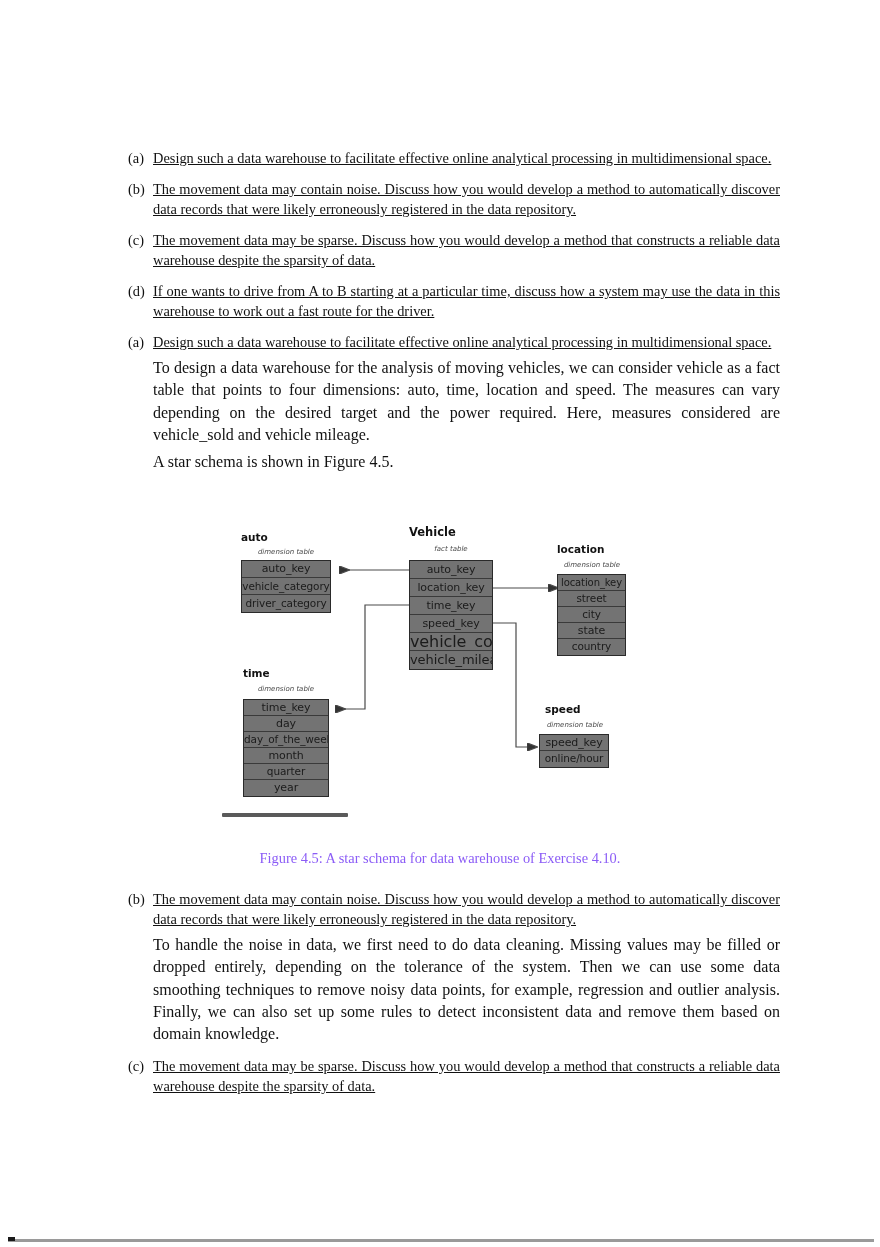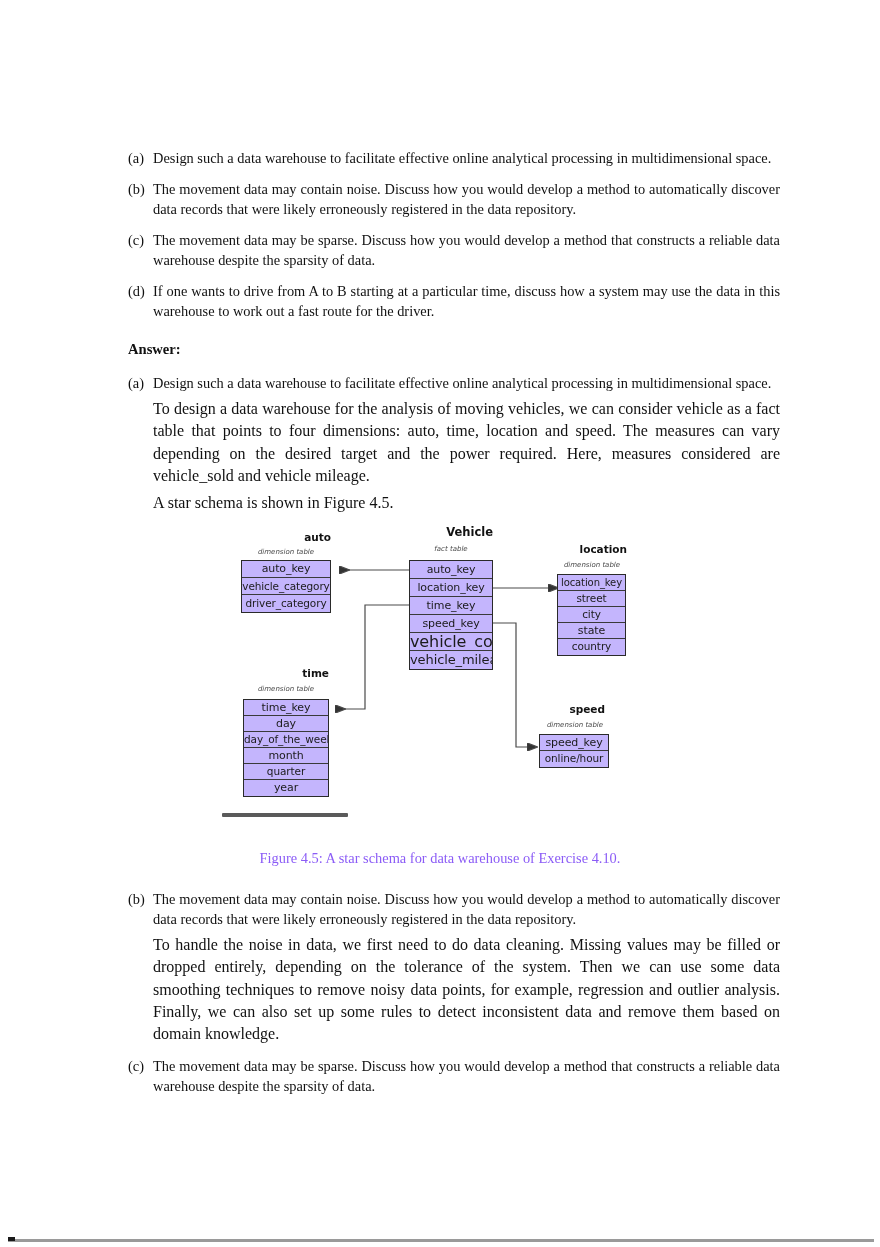--- a/index.html
+++ b/index.html
@@ -41,21 +41,21 @@
     text-justify: inter-word;
   }
   .item .label {
     position: absolute;
     left: 0;
     top: 0;
     width: 24px;
     text-align: left;
     font-size: 14.4px;
   }
-  .item .body { display: block; }
+  .item .body { display: block; text-decoration: underline; }
 
   .para {
     margin-top: 5px;
     font-size: 16px;
     line-height: 1.39;
     text-align: justify;
     text-justify: inter-word;
   }
 
   .answer-head {
@@ -76,21 +76,21 @@
   .fig-canvas {
     position: absolute;
     left: 0; top: 0;
     width: 880px;
     height: 320px;
   }
 
   .tbl {
     position: absolute;
     box-sizing: border-box;
-    background: #c4b5fd;
+    background: #737373;
     border: 1.4px solid #2a2a2a;
   }
   .tbl .row {
     box-sizing: border-box;
     text-align: center;
     font-family: "DejaVu Sans", "Liberation Sans", sans-serif;
     color: #1b1b1b;
     white-space: nowrap;
     overflow: hidden;
     border-bottom: 1.2px solid #3a3a3a;
@@ -99,21 +99,21 @@
   .tbl .row:last-child { border-bottom: none; }
 
   .tbl.fact { border-width: 1.6px; }
 
   .tbl-title {
     position: absolute;
     font-family: "DejaVu Sans", "Liberation Sans", sans-serif;
     font-weight: bold;
     font-size: 10.5px;
     color: #111111;
-    text-align: right;
+    text-align: left;
     white-space: nowrap;
   }
   .tbl-sub {
     position: absolute;
     font-family: "DejaVu Sans", "Liberation Sans", sans-serif;
     font-size: 7px;
     font-style: italic;
     color: #4a4a4a;
     text-align: center;
     white-space: nowrap;
@@ -186,21 +186,20 @@
     <div class="item">
       <span class="label">(c)</span>
       <span class="body">The movement data may be sparse. Discuss how you would develop a method that constructs a reliable data warehouse despite the sparsity of data.</span>
     </div>
 
     <div class="item">
       <span class="label">(d)</span>
       <span class="body">If one wants to drive from A to B starting at a particular time, discuss how a system may use the data in this warehouse to work out a fast route for the driver.</span>
     </div>
 
-    <div class="answer-head">Answer:</div>
 
     <div class="item">
       <span class="label">(a)</span>
       <span class="body">Design such a data warehouse to facilitate effective online analytical processing in multidimensional space.</span>
       <div class="para">To design a data warehouse for the analysis of moving vehicles, we can consider vehicle as a fact table that points to four dimensions: auto, time, location and speed. The measures can vary depending on the desired target and the power required. Here, measures considered are vehicle_sold and vehicle mileage.</div>
       <div class="para">A star schema is shown in Figure 4.5.</div>
     </div>
 
   </div>
 

